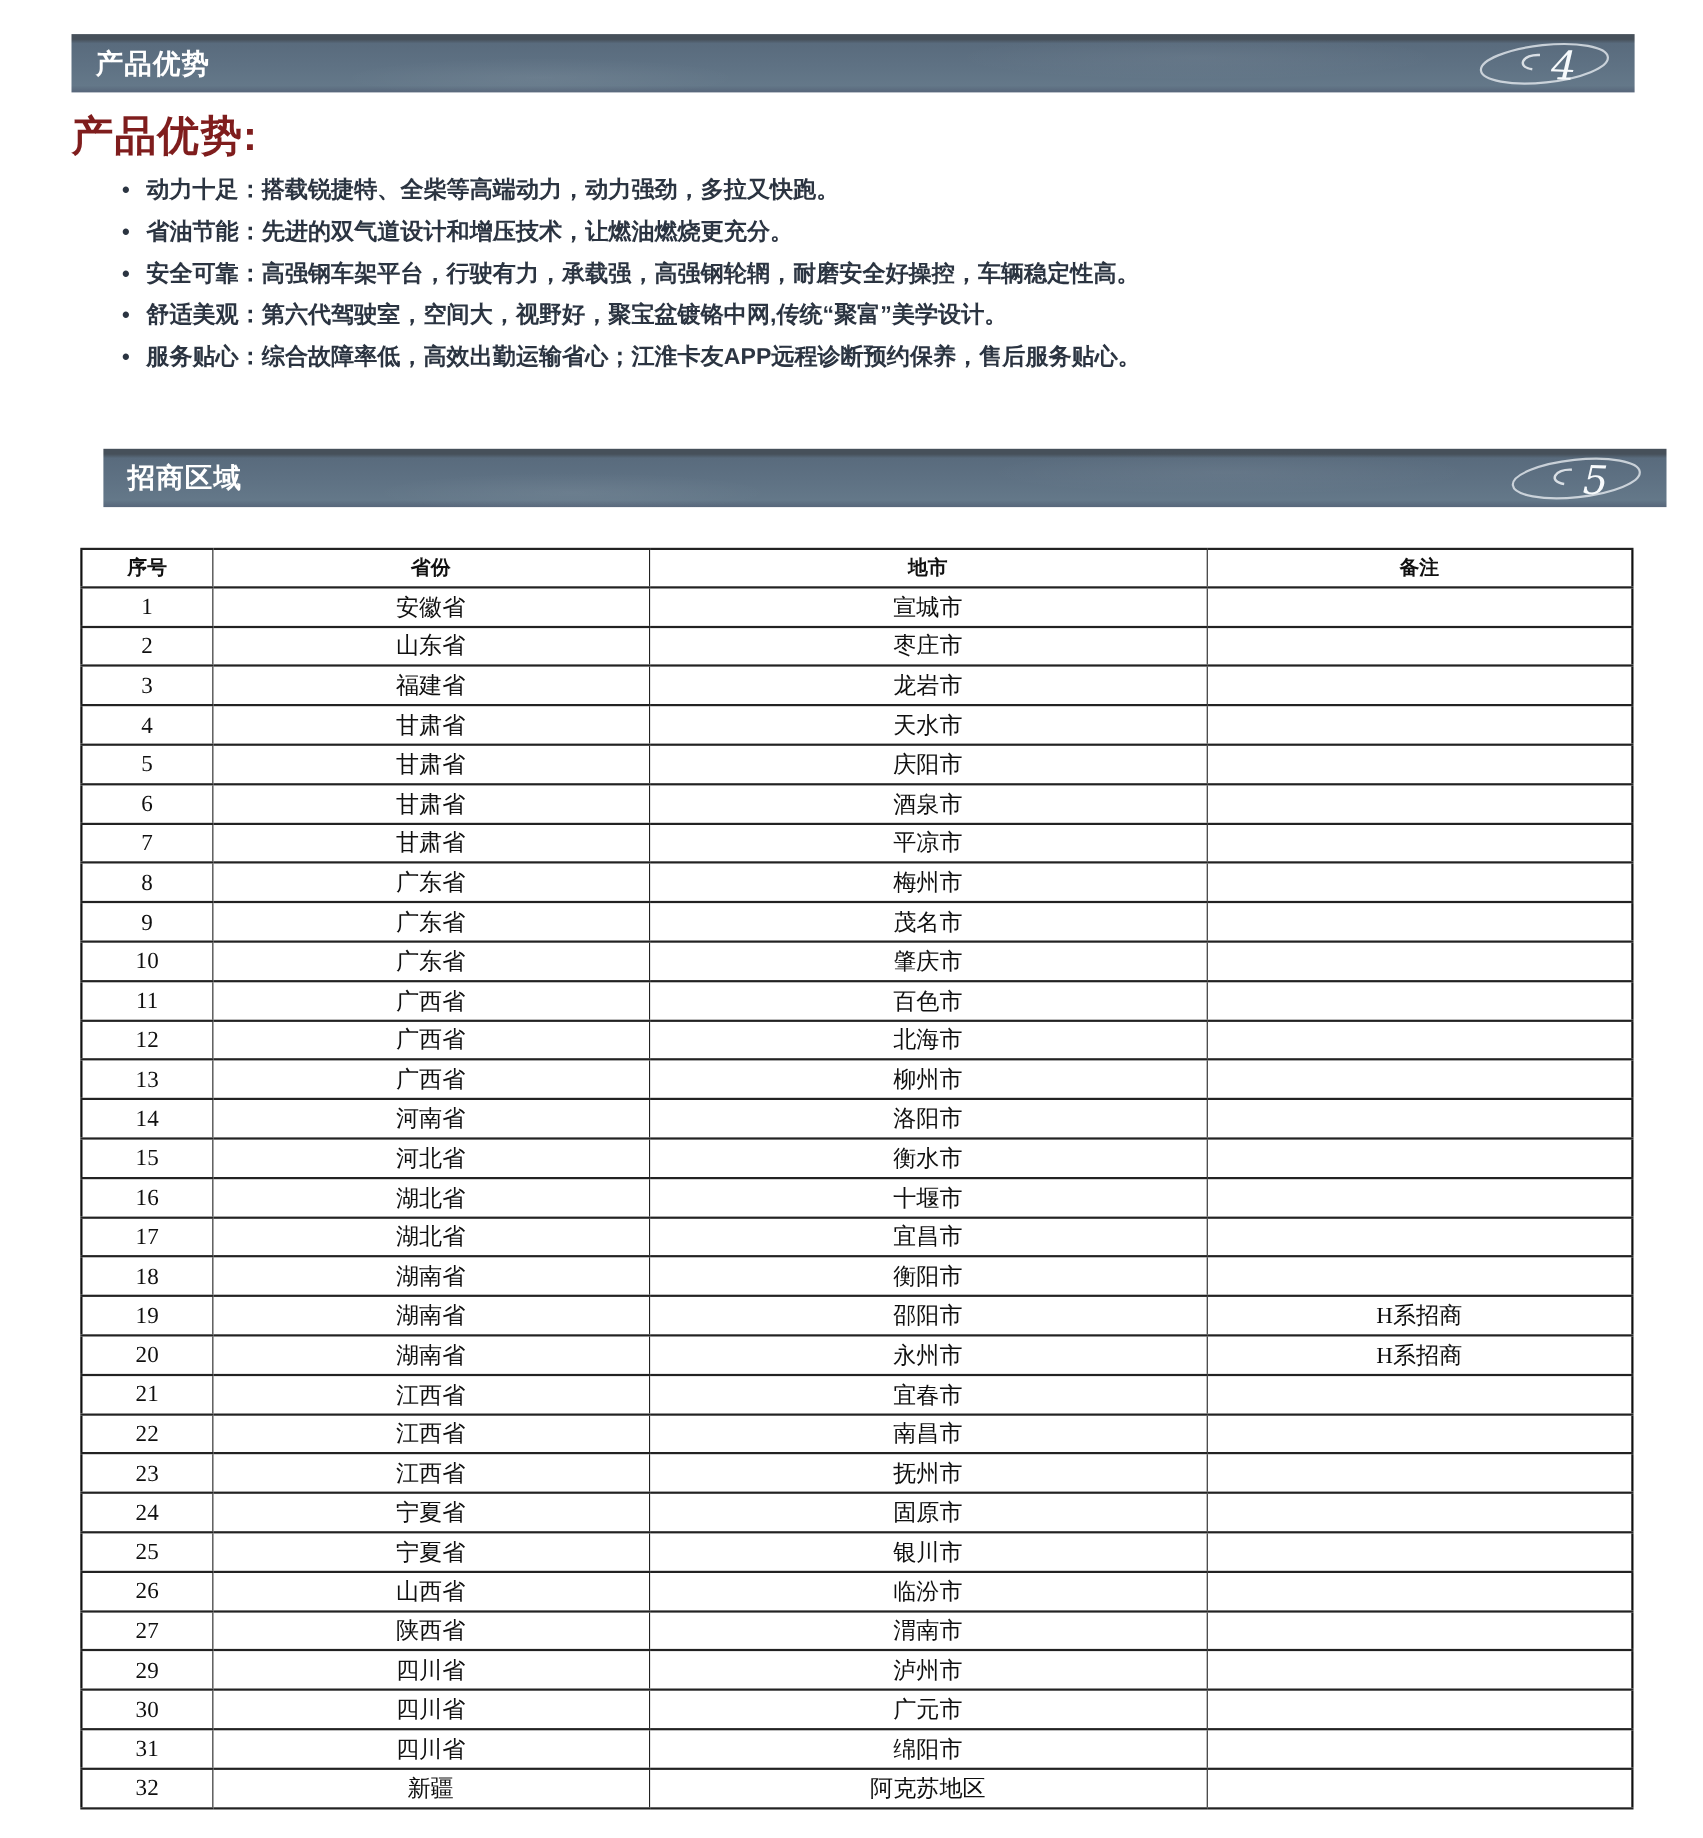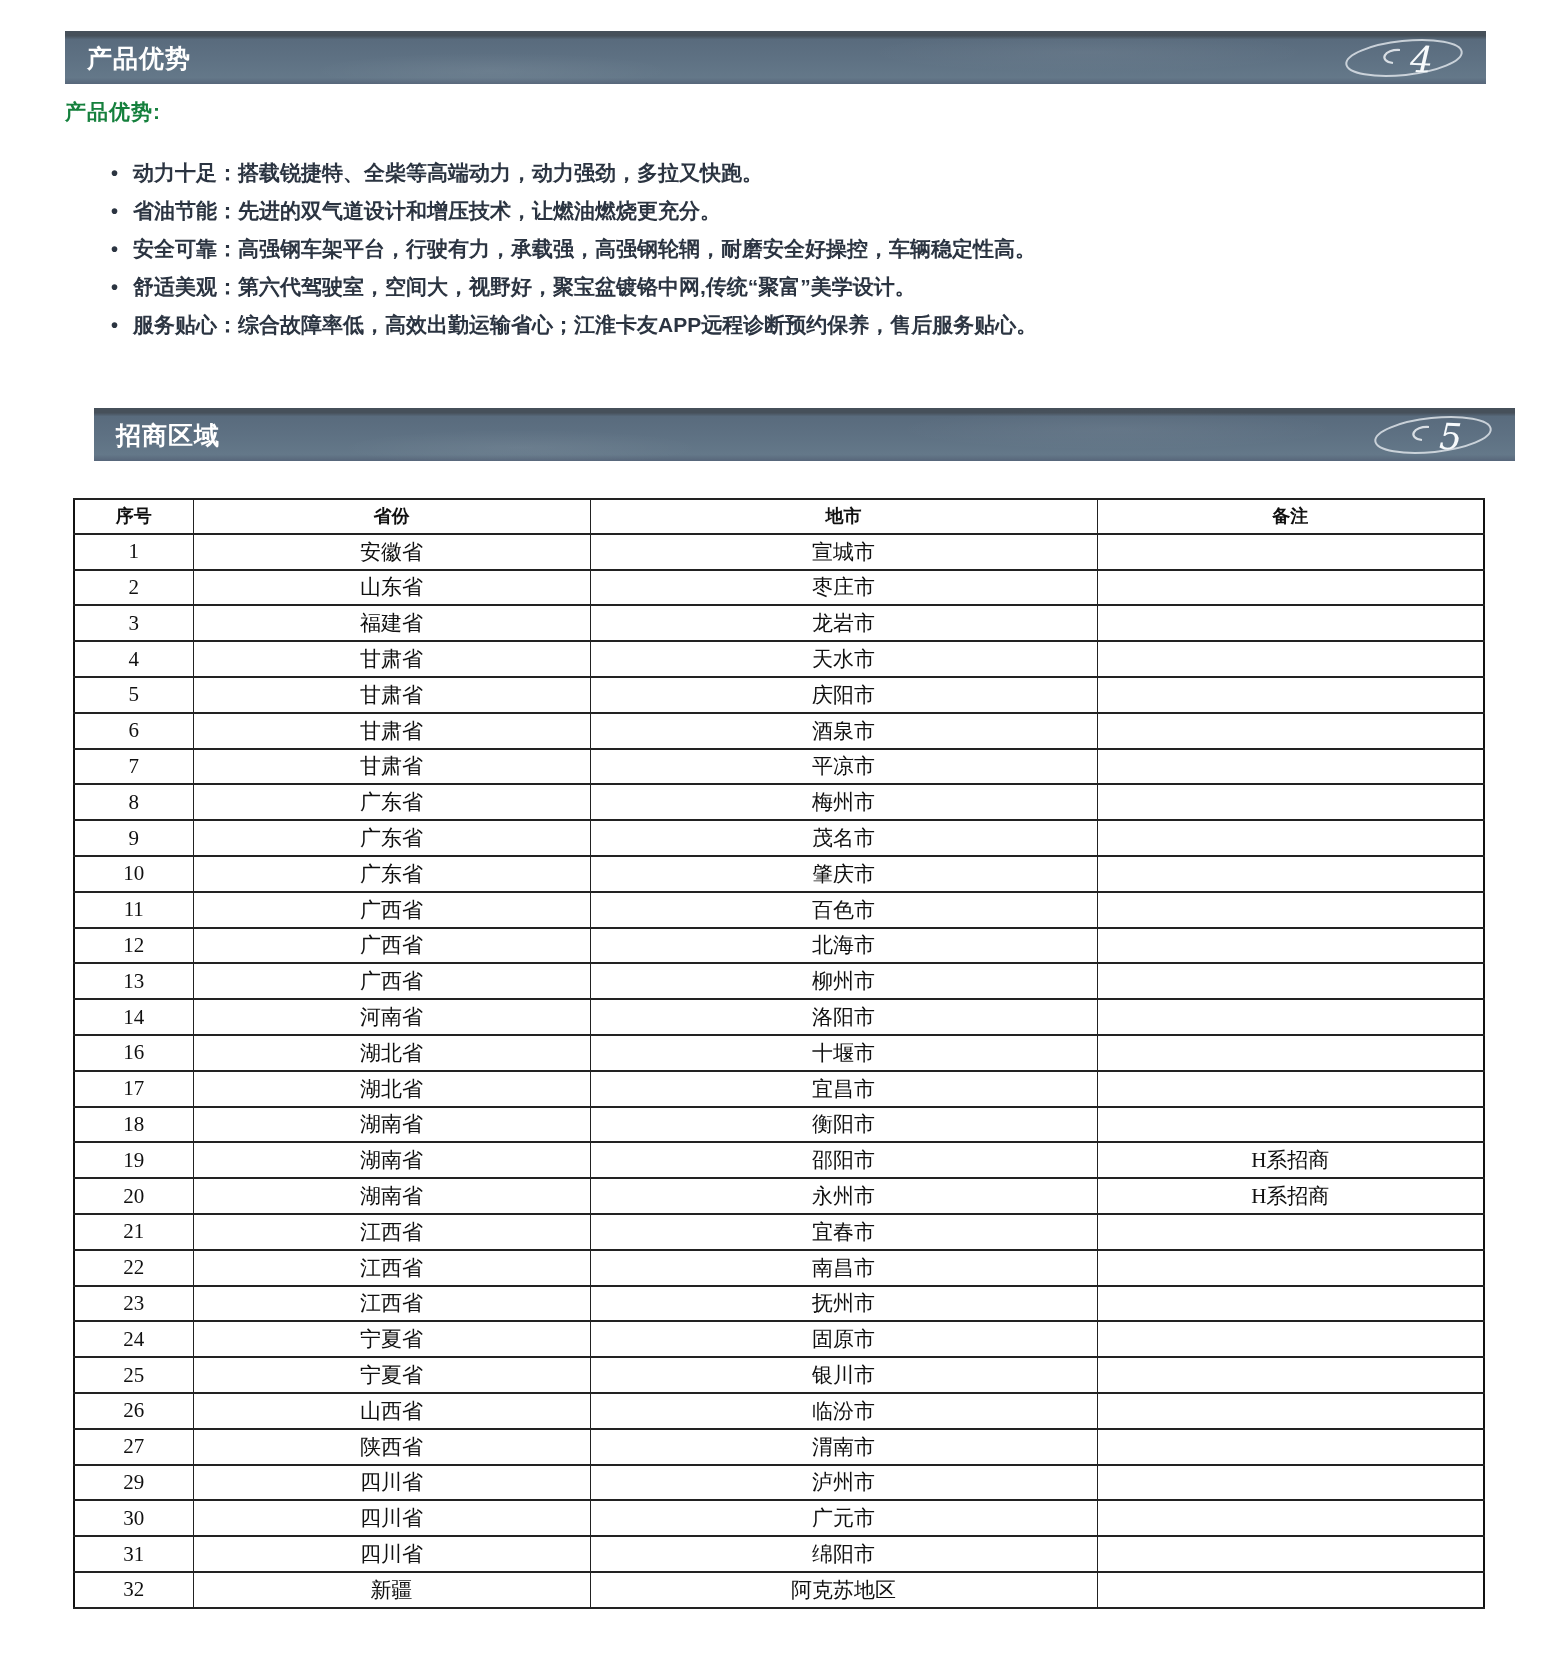--- a/index.html
+++ b/index.html
@@ -20,21 +20,21 @@
   #banner2 { top:408px;margin-left:29px; }
   .banner-title {
     position:absolute; left:22px; top:0; line-height:55px;
     font-size:25px; font-weight:bold; color:#ffffff; letter-spacing:1px;
   }
   .mark { position:absolute; right:16px; top:3px; width:132px; height:48px; }
 
   
   .heading {
     position:absolute; left:65px; top:98px; margin:0;
-    font-size:21px; font-weight:bold; color:#15803d; letter-spacing:1px;
+    font-size:38px; font-weight:bold; color:#7f1d1d; letter-spacing:1px;
   }
   .bullets {
     position:absolute; left:68px; top:154px; margin:0; padding:0;
     list-style:none; width:1420px;
   }
   .bullets li {
     height:38px; line-height:38px; font-size:21px; font-weight:600;
     color:#2b3441; white-space:nowrap;margin-left:43px;
   }
   .bullets .dot { display:inline-block; width:22px; font-size:20px; }
@@ -181,20 +181,26 @@
           <td>柳州市</td>
           <td></td>
         </tr>
         <tr>
           <td>14</td>
           <td>河南省</td>
           <td>洛阳市</td>
           <td></td>
         </tr>
         <tr>
+          <td>15</td>
+          <td>河北省</td>
+          <td>衡水市</td>
+          <td></td>
+        </tr>
+        <tr>
           <td>16</td>
           <td>湖北省</td>
           <td>十堰市</td>
           <td></td>
         </tr>
         <tr>
           <td>17</td>
           <td>湖北省</td>
           <td>宜昌市</td>
           <td></td>

